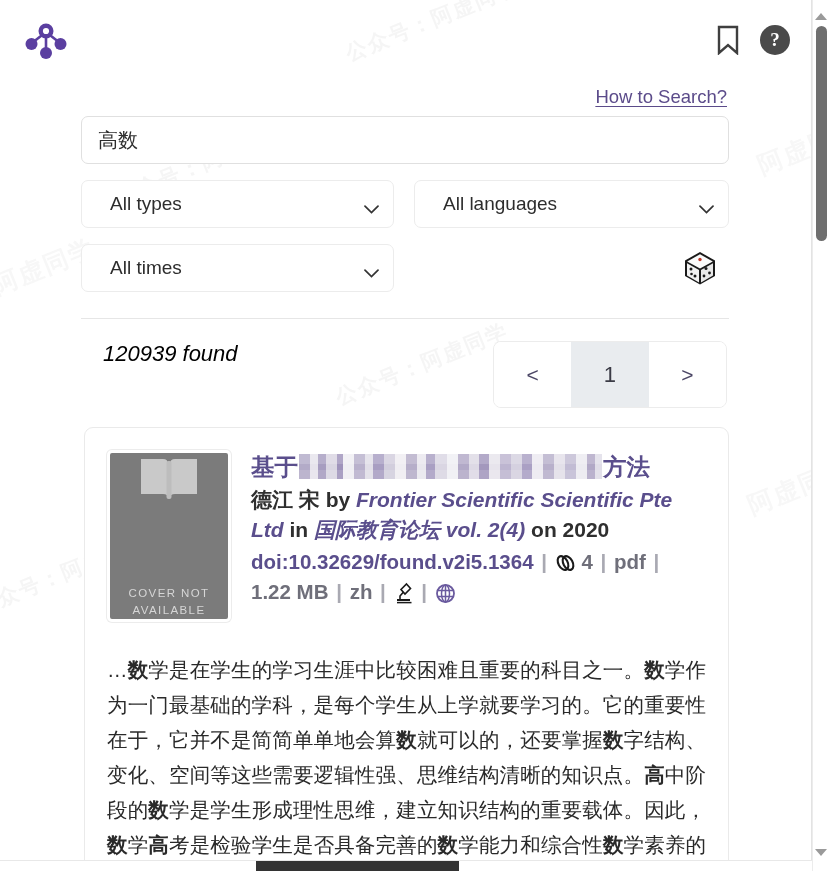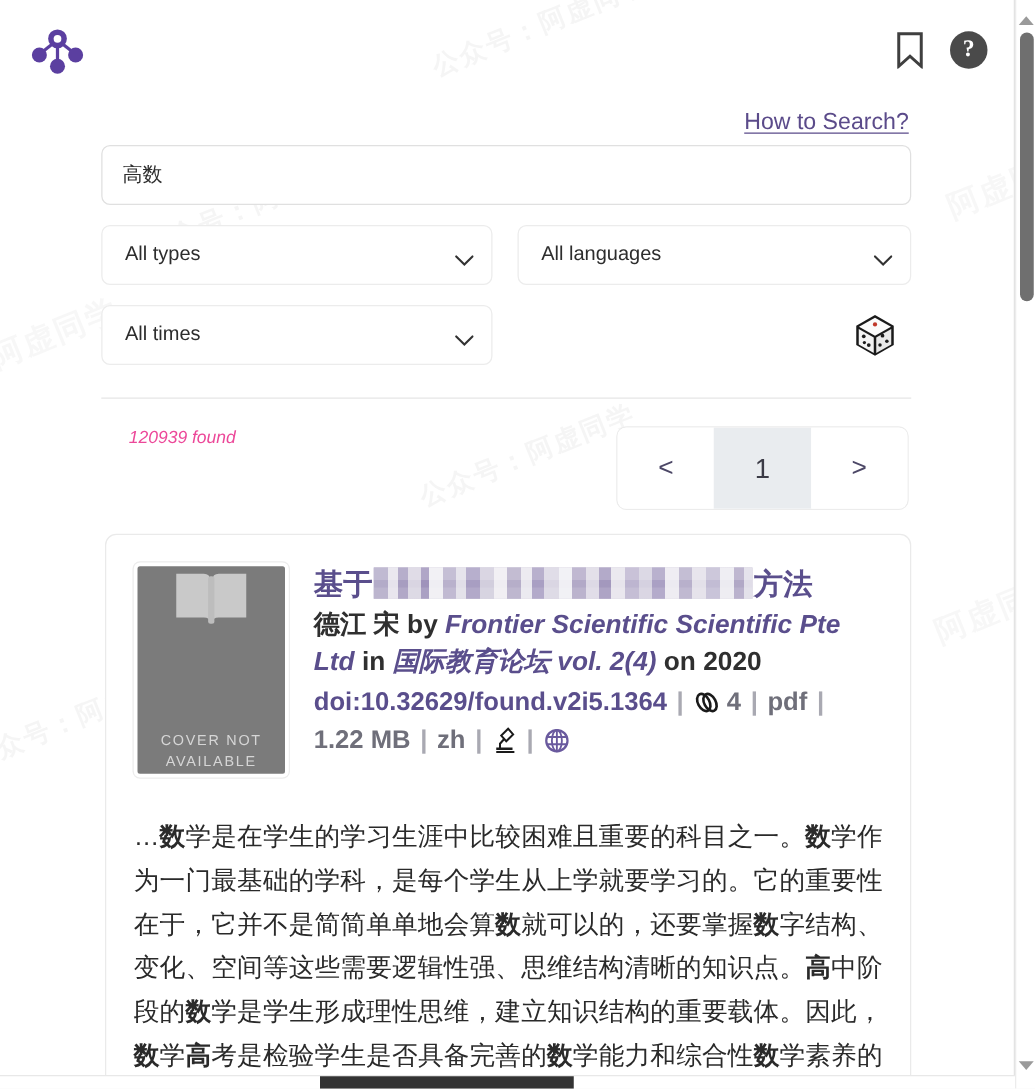--- a/index.html
+++ b/index.html
@@ -102,21 +102,21 @@
     left: 81px; top: 116px;
     width: 648px;
   }
   .search-input {
     width: 648px;
     height: 48px;
     border: 1px solid #e0e0e0;
     border-radius: 7px;
     background: #fff;
     padding: 0 16px;
-    font-size: 16px;
+    font-size: 20px;
     color: #2d2d2d;
     font-family: "Liberation Sans", sans-serif;
     outline: none;
   }
 
   .filters-row {
     position: relative;
     margin-top: 16px;
     height: 48px;
   }
@@ -126,22 +126,23 @@
     border: 1px solid #ececec;
     border-radius: 7px;
     background: #fff;
     display: flex;
     align-items: center;
     padding: 0 14px 0 18px;
     cursor: pointer;
   }
   .select-box .lbl {
     flex: 1;
-    font-size: 16px;
+    font-size: 19px;
     color: #2d2d2d;
+    margin-left: 10px;
   }
   .chev {
     width: 15px; height: 9px;
     flex: none;
     color: #3a3a3a;
   }
   .sel-types     { left: 0;   width: 313px; }
   .sel-langs     { left: 333px; width: 315px; }
   .sel-times     { left: 0;   width: 313px; align-items: center; }
 
@@ -163,23 +164,23 @@
     left: 81px; top: 318px;
     width: 648px;
     height: 1px;
     background: #e6e6e6;
   }
 
   
   .found {
     position: absolute;
     left: 103px; top: 341px;
-    font-size: 14px;
+    font-size: 22px;
     font-style: italic;
-    color: #ec4899;
+    color: #000000;
     font-family: "Liberation Sans", sans-serif;
   }
   .pager {
     position: absolute;
     left: 493px; top: 341px;
     width: 234px; height: 67px;
     border: 1px solid #ececec;
     border-radius: 8px;
     background: #fff;
     display: flex;

